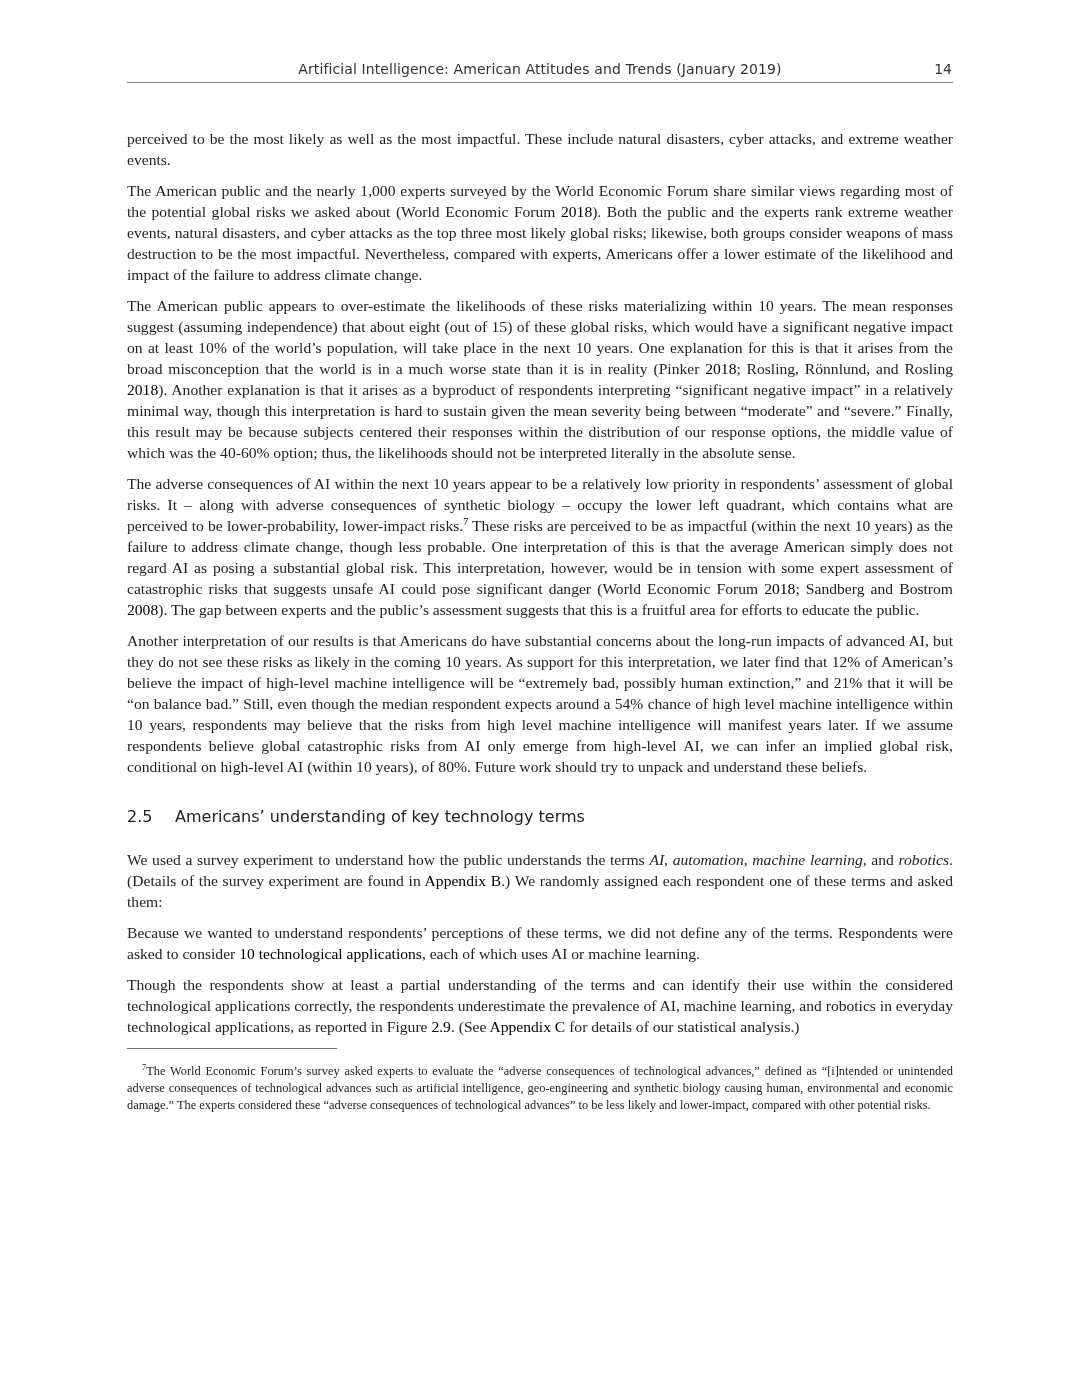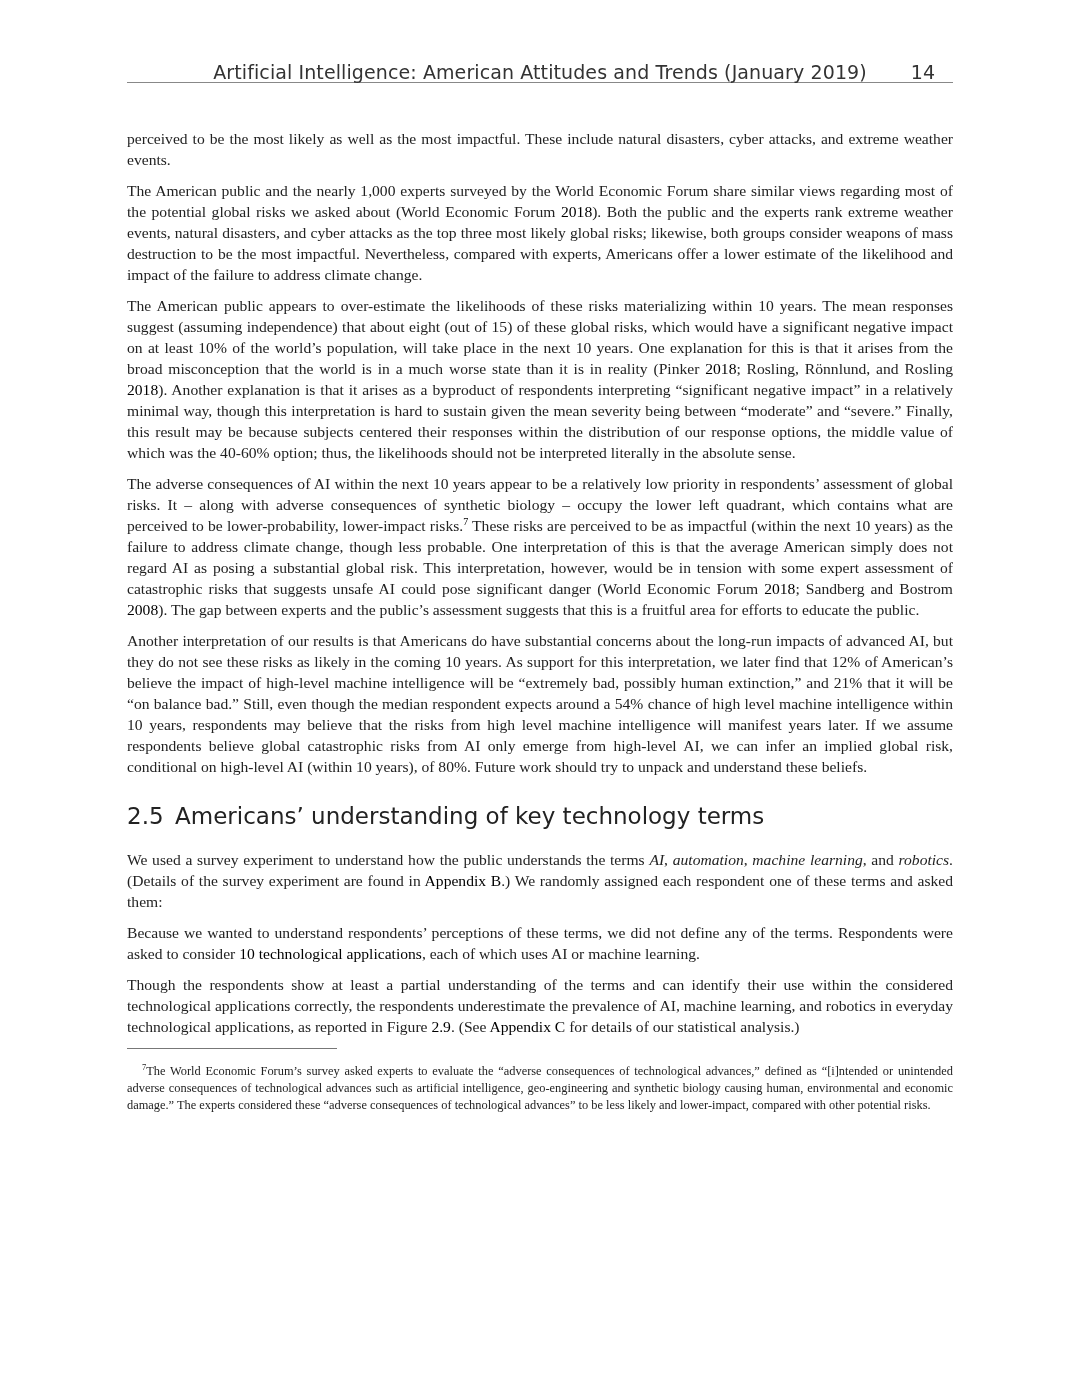--- a/index.html
+++ b/index.html
@@ -1,27 +1,27 @@
 <!DOCTYPE html>
 <html><head>
 <meta charset="utf-8">
 <style>
   html, body { margin: 0; padding: 0; background: #ffffff; }
   body { width: 1080px; height: 1397px; position: relative; overflow: hidden; color: #222; }
   .page { position: absolute; left: 127px; top: 58px; width: 826px; }
-  .running-header { position: relative; height: 24px; font-family: "DejaVu Sans", sans-serif; font-size: 19px; color: #333; text-decoration: underline; }
+  .running-header { position: relative; height: 24px; font-family: "DejaVu Sans", sans-serif; font-size: 14px; color: #333; text-decoration: underline; }
   .running-header .title { position: absolute; left: 0; right: 0; text-align: center; top: 3px; letter-spacing: 0.1px; }
-  .running-header .pagenum { position: absolute; right: 18px; top: 3px; }
+  .running-header .pagenum { position: absolute; right: 1px; top: 3px; }
   .header-rule { height: 0; border-top: 1.5px solid #888; margin-top: 0px; }
   .body-text { font-family: "Liberation Serif", serif; font-size: 15.6px; line-height: 21px; text-align: justify; color: #222; }
   p { margin: 0 0 10px 0; }
   .first-p { margin-top: 45px; }
   .link { color: #000000; }
   sup { font-size: 10px; line-height: 0; vertical-align: 6px; }
-  .section-heading { font-family: "DejaVu Sans", sans-serif; font-size: 23px; color: #222; margin: 29px 0 22px 0; }
+  .section-heading { font-family: "DejaVu Sans", sans-serif; font-size: 16px; color: #222; margin: 29px 0 22px 0; }
   .section-heading .num { display: inline-block; width: 48px; }
   .quote { margin: 2px 20px 10px 45px; }
   .footnote-rule { width: 210px; border-top: 1px solid #777; margin-top: 11px; }
   .footnote { font-family: "Liberation Serif", serif; font-size: 12.4px; line-height: 17px; text-align: justify; color: #222; margin-top: 14px; text-indent: 15px; }
   .footnote sup { font-size: 8.5px; vertical-align: 5px; }
   em { font-style: italic; }
 </style>
 </head>
 <body>
 

